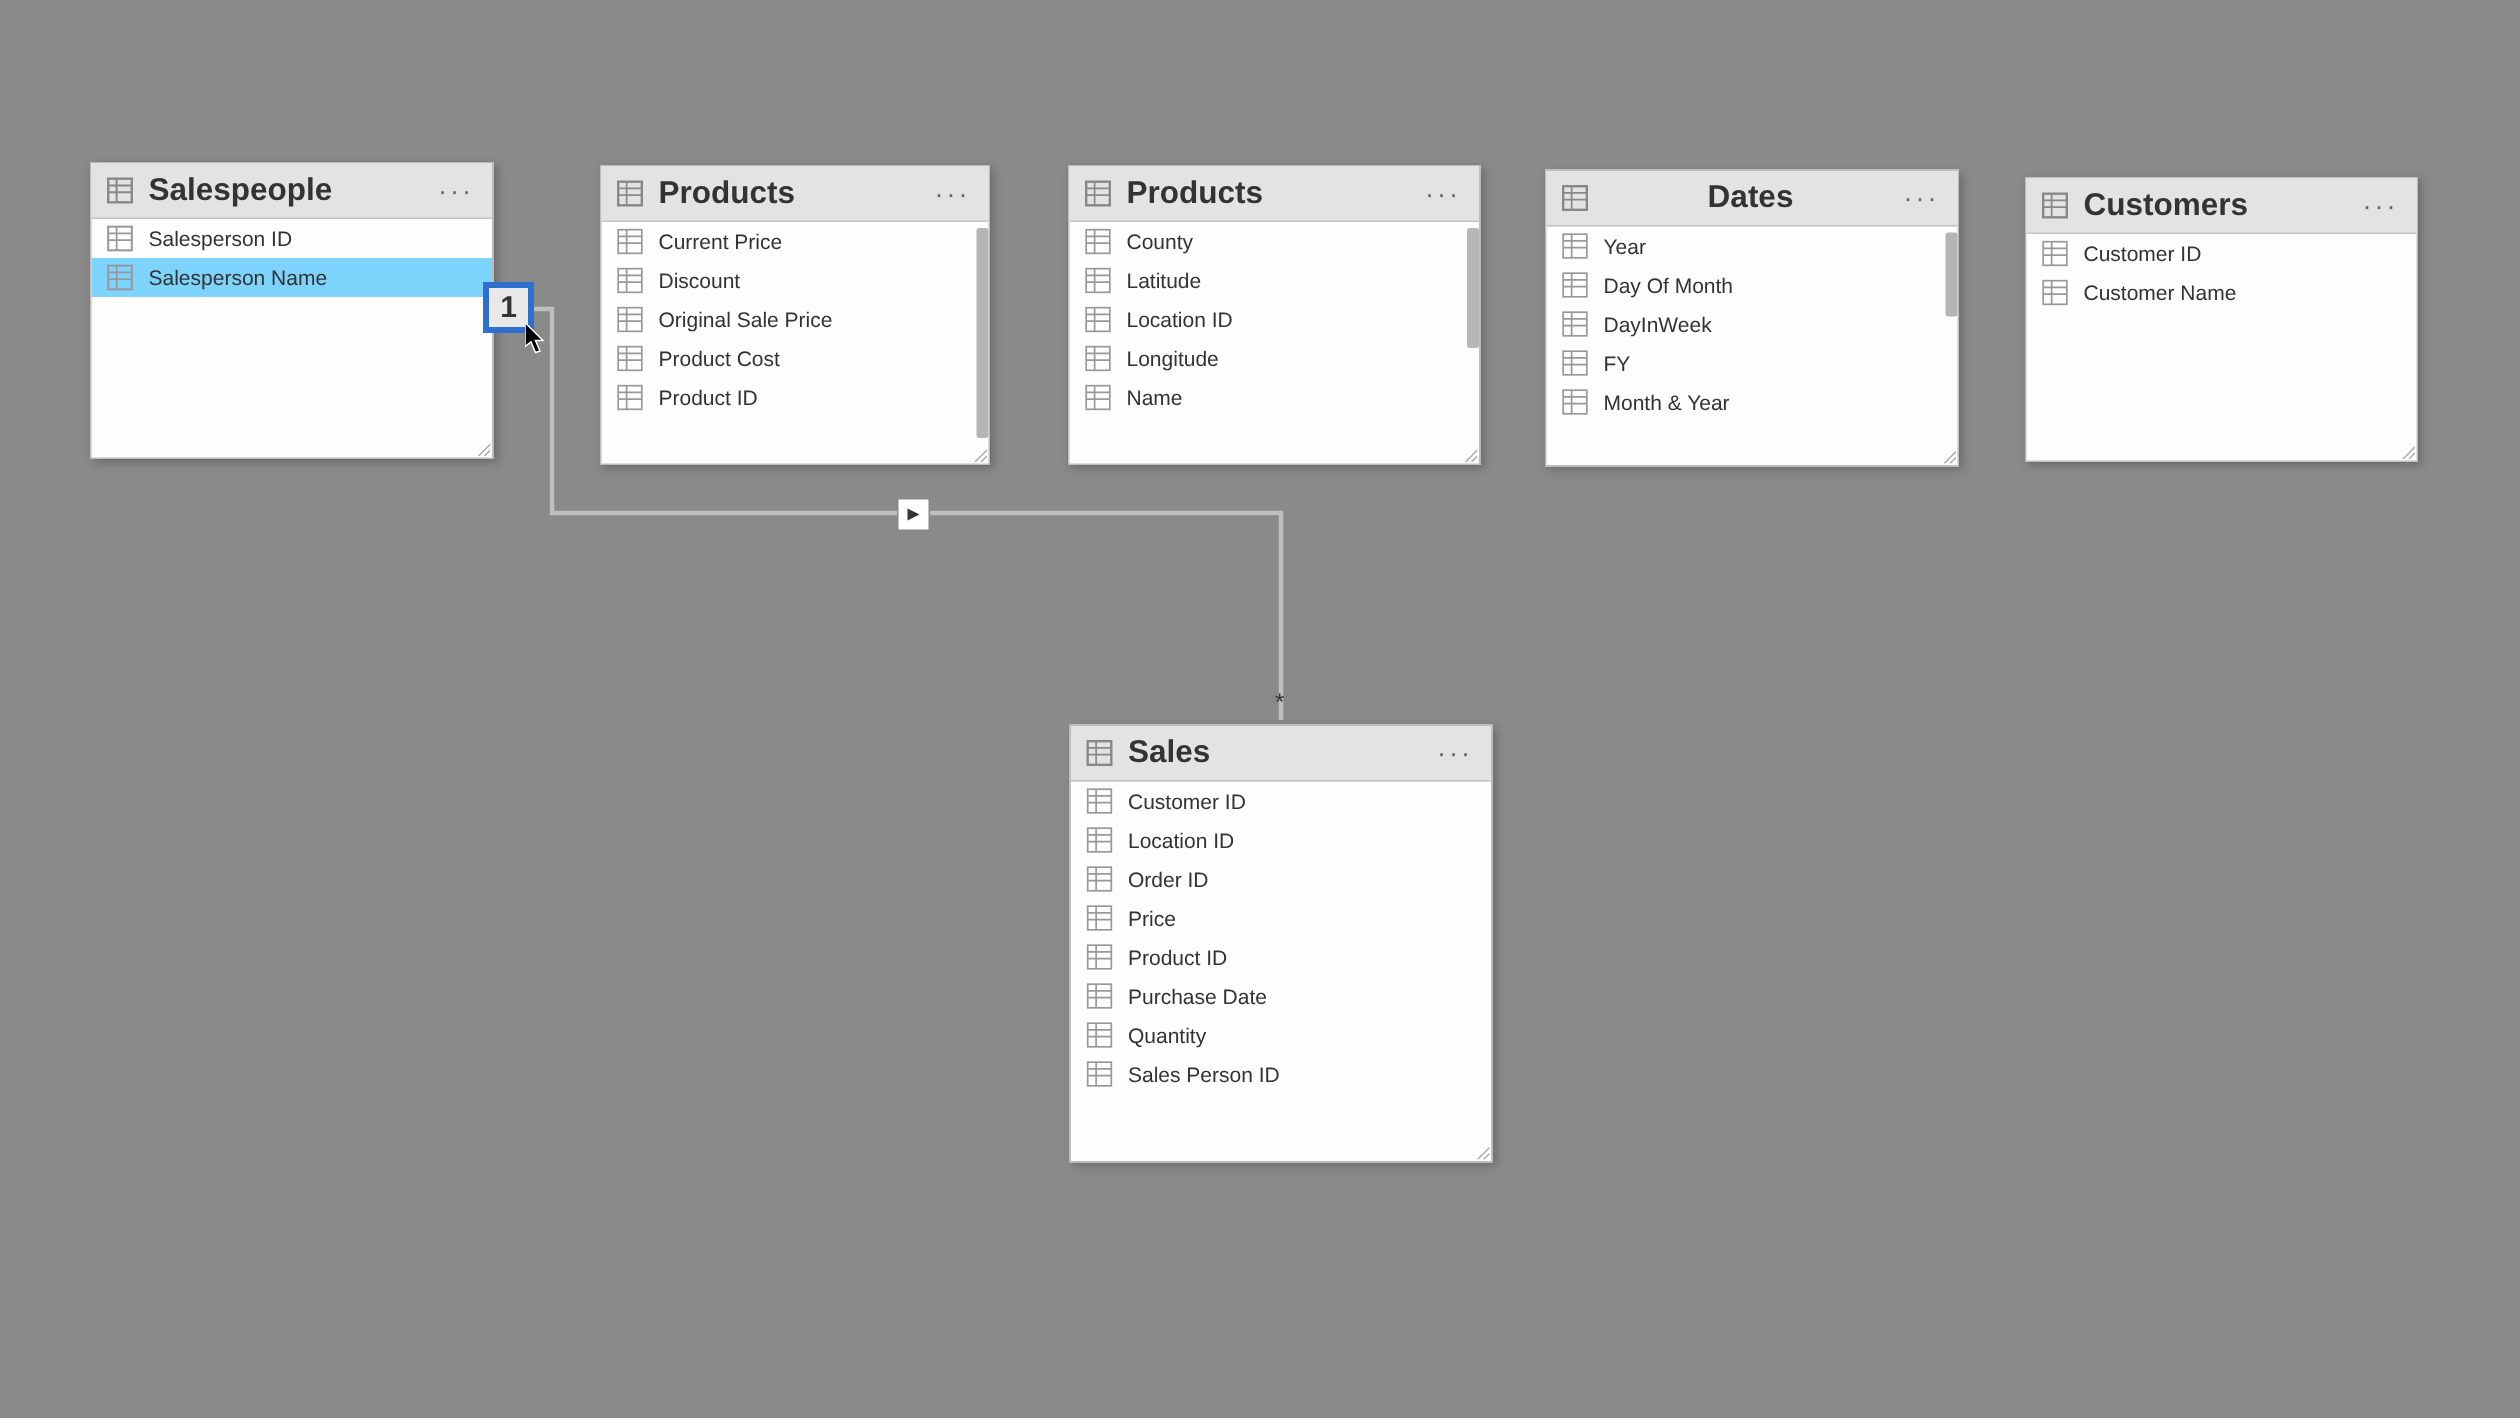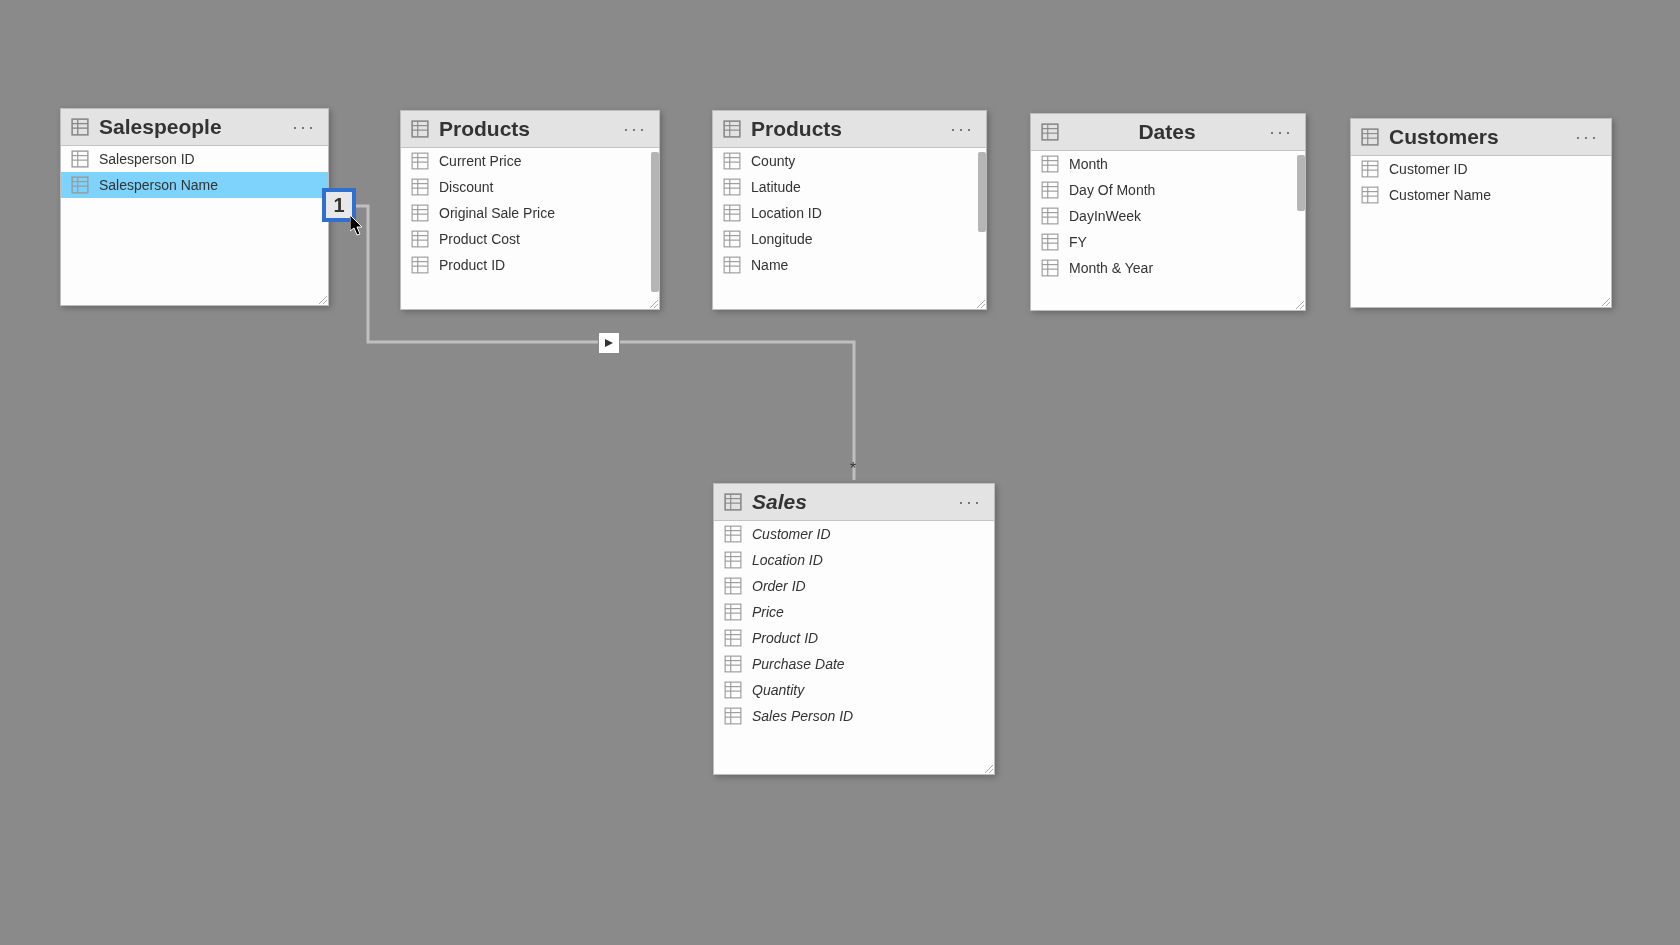--- a/index.html
+++ b/index.html
@@ -320,21 +320,21 @@
       <span class="table-menu">···</span>
     </div>
     <div class="field-list">
       <div class="field-row">
           <svg class="icon-col" viewBox="0 0 16 16">
             <rect x="1" y="1" width="14" height="14" fill="none" stroke="#999"></rect>
             <line x1="1" y1="5" x2="15" y2="5" stroke="#999"></line>
             <line x1="1" y1="9" x2="15" y2="9" stroke="#999"></line>
             <line x1="6" y1="1" x2="6" y2="15" stroke="#999"></line>
           </svg>
-          <span>Month</span>
+          <span>Year</span>
         </div>
       <div class="field-row">
           <svg class="icon-col" viewBox="0 0 16 16">
             <rect x="1" y="1" width="14" height="14" fill="none" stroke="#999"></rect>
             <line x1="1" y1="5" x2="15" y2="5" stroke="#999"></line>
             <line x1="1" y1="9" x2="15" y2="9" stroke="#999"></line>
             <line x1="6" y1="1" x2="6" y2="15" stroke="#999"></line>
           </svg>
           <span>Day Of Month</span>
         </div>
@@ -403,21 +403,21 @@
           </svg>
           <span>Customer Name</span>
         </div>
     </div>
     <svg class="resize-handle" viewBox="0 0 10 10">
         <line x1="2" y1="10" x2="10" y2="2" stroke="#aaa"></line>
         <line x1="6" y1="10" x2="10" y2="6" stroke="#aaa"></line>
       </svg>
   </div>
 
-  <div class="table-card" style="left:713px; top:483px; width:280px; height:290px;font-style:italic;">
+  <div class="table-card" style="left:713px; top:483px; width:280px; height:290px;">
     <div class="table-header">
       <svg class="icon-table" viewBox="0 0 16 16">
           <rect x="1" y="1" width="14" height="14" fill="none" stroke="#888" stroke-width="1.4"></rect>
           <line x1="1" y1="5" x2="15" y2="5" stroke="#888"></line>
           <line x1="1" y1="9" x2="15" y2="9" stroke="#888"></line>
           <line x1="6" y1="1" x2="6" y2="15" stroke="#888"></line>
         </svg>
       <span class="table-title">Sales</span>
       <span class="table-menu">···</span>
     </div>

